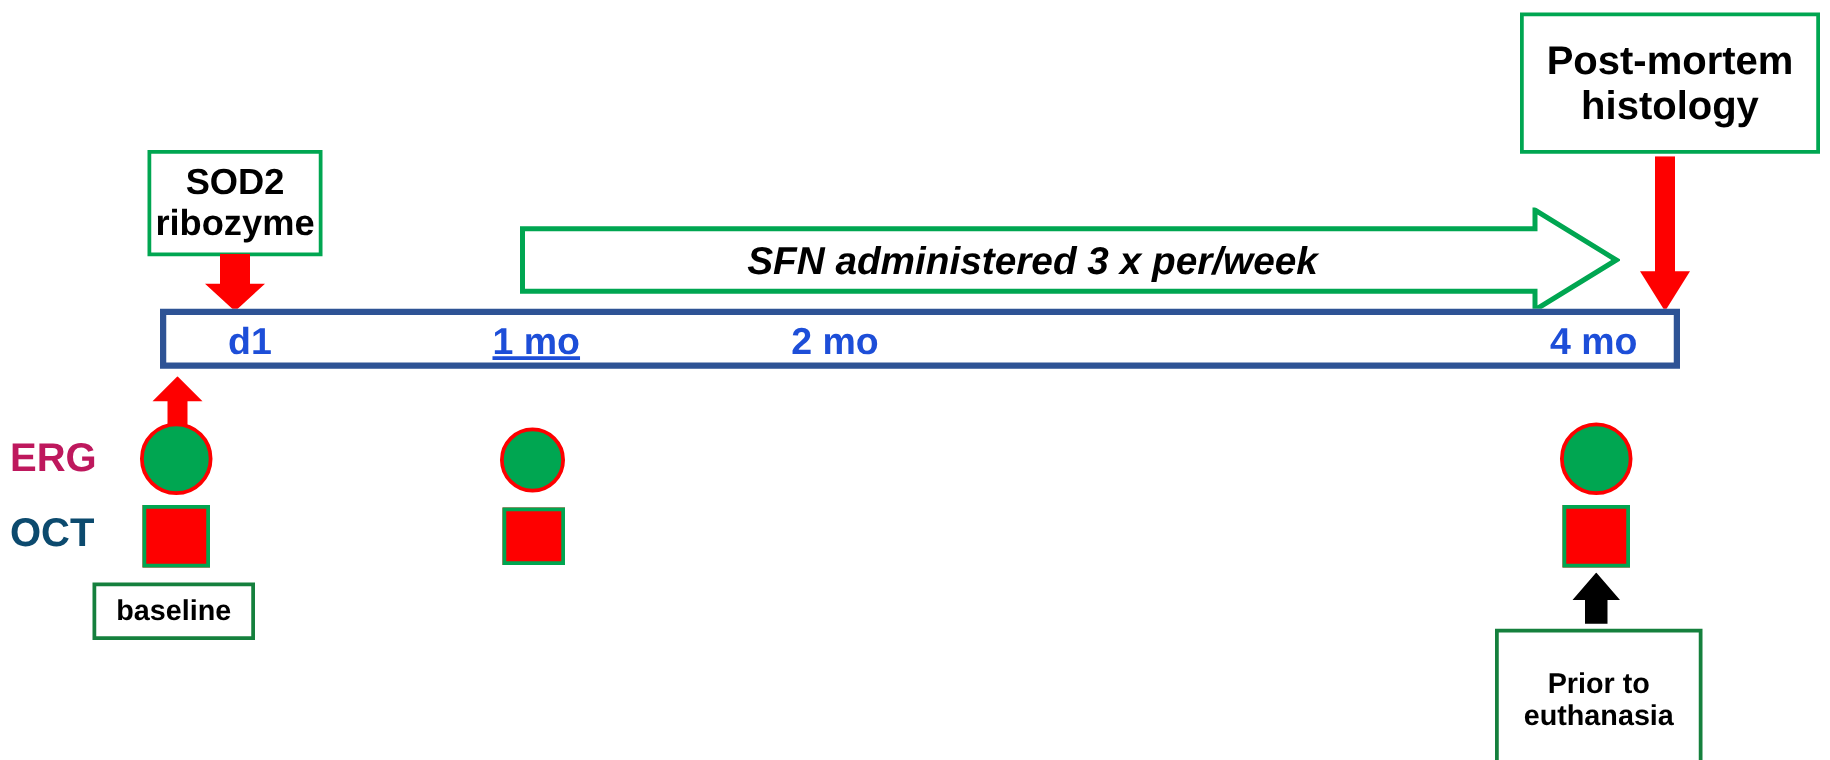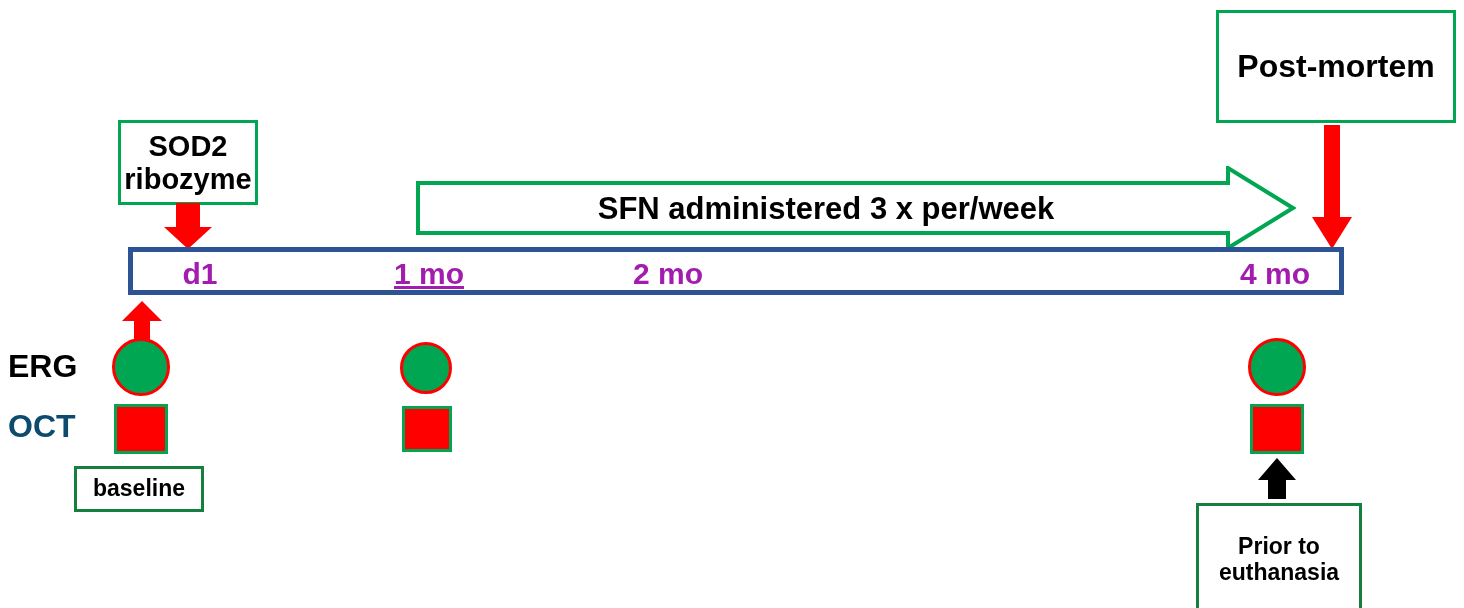--- a/index.html
+++ b/index.html
@@ -73,52 +73,53 @@
     position: absolute;
     left: 0; top: 0;
     width: 820px; height: 85px;
     display: flex;
     align-items: center;
     justify-content: center;
     font-size: 31px;
     font-weight: bold;
     color: #000000;
     pointer-events: none;
+    font-style: italic;
   }
 
   
   #timeline-bar {
     left: 128px; top: 247px;
     width: 1216px; height: 48px;
     box-sizing: border-box;
     border: 5px solid #2e5395;
     background: #ffffff;
   }
   .tick-label {
     position: absolute;
     top: 252px;
     height: 43px;
     display: flex;
     align-items: center;
     justify-content: center;
     font-size: 30px;
     font-weight: bold;
-    color: #a21caf;
+    color: #1d4ed8;
     width: 110px;
   }
 
   
   .row-label {
     position: absolute;
     font-size: 32px;
     font-weight: bold;
     left: 8px;
     width: 96px;
   }
-  #erg-label { top: 348px; color: #000000; }
+  #erg-label { top: 348px; color: #be185d; }
   #oct-label { top: 408px; color: #0c4a6e; }
 
   
   .erg-marker {
     position: absolute;
     box-sizing: border-box;
     background: #00a651;
     border: 3px solid #fe0000;
     border-radius: 50%;
   }
@@ -134,20 +135,21 @@
   .arrow svg { display: block; }
 </style>
 </head>
 <body>
 
 <div id="canvas">
 
   <div class="abs label-box box-green" id="postmortem-box">
     <div>
       <span>Post-mortem</span><br>
+      <span>histology</span>
     </div>
   </div>
 
   <div class="arrow" style="left:1310px; top:125px;">
     <svg width="44" height="126" viewBox="0 0 44 126">
       <polygon points="14,0 30,0 30,92 42,92 22,124 2,92 14,92" fill="#fe0000"></polygon>
     </svg>
   </div>
 
   <div class="abs label-box box-green" id="sod2-box">

